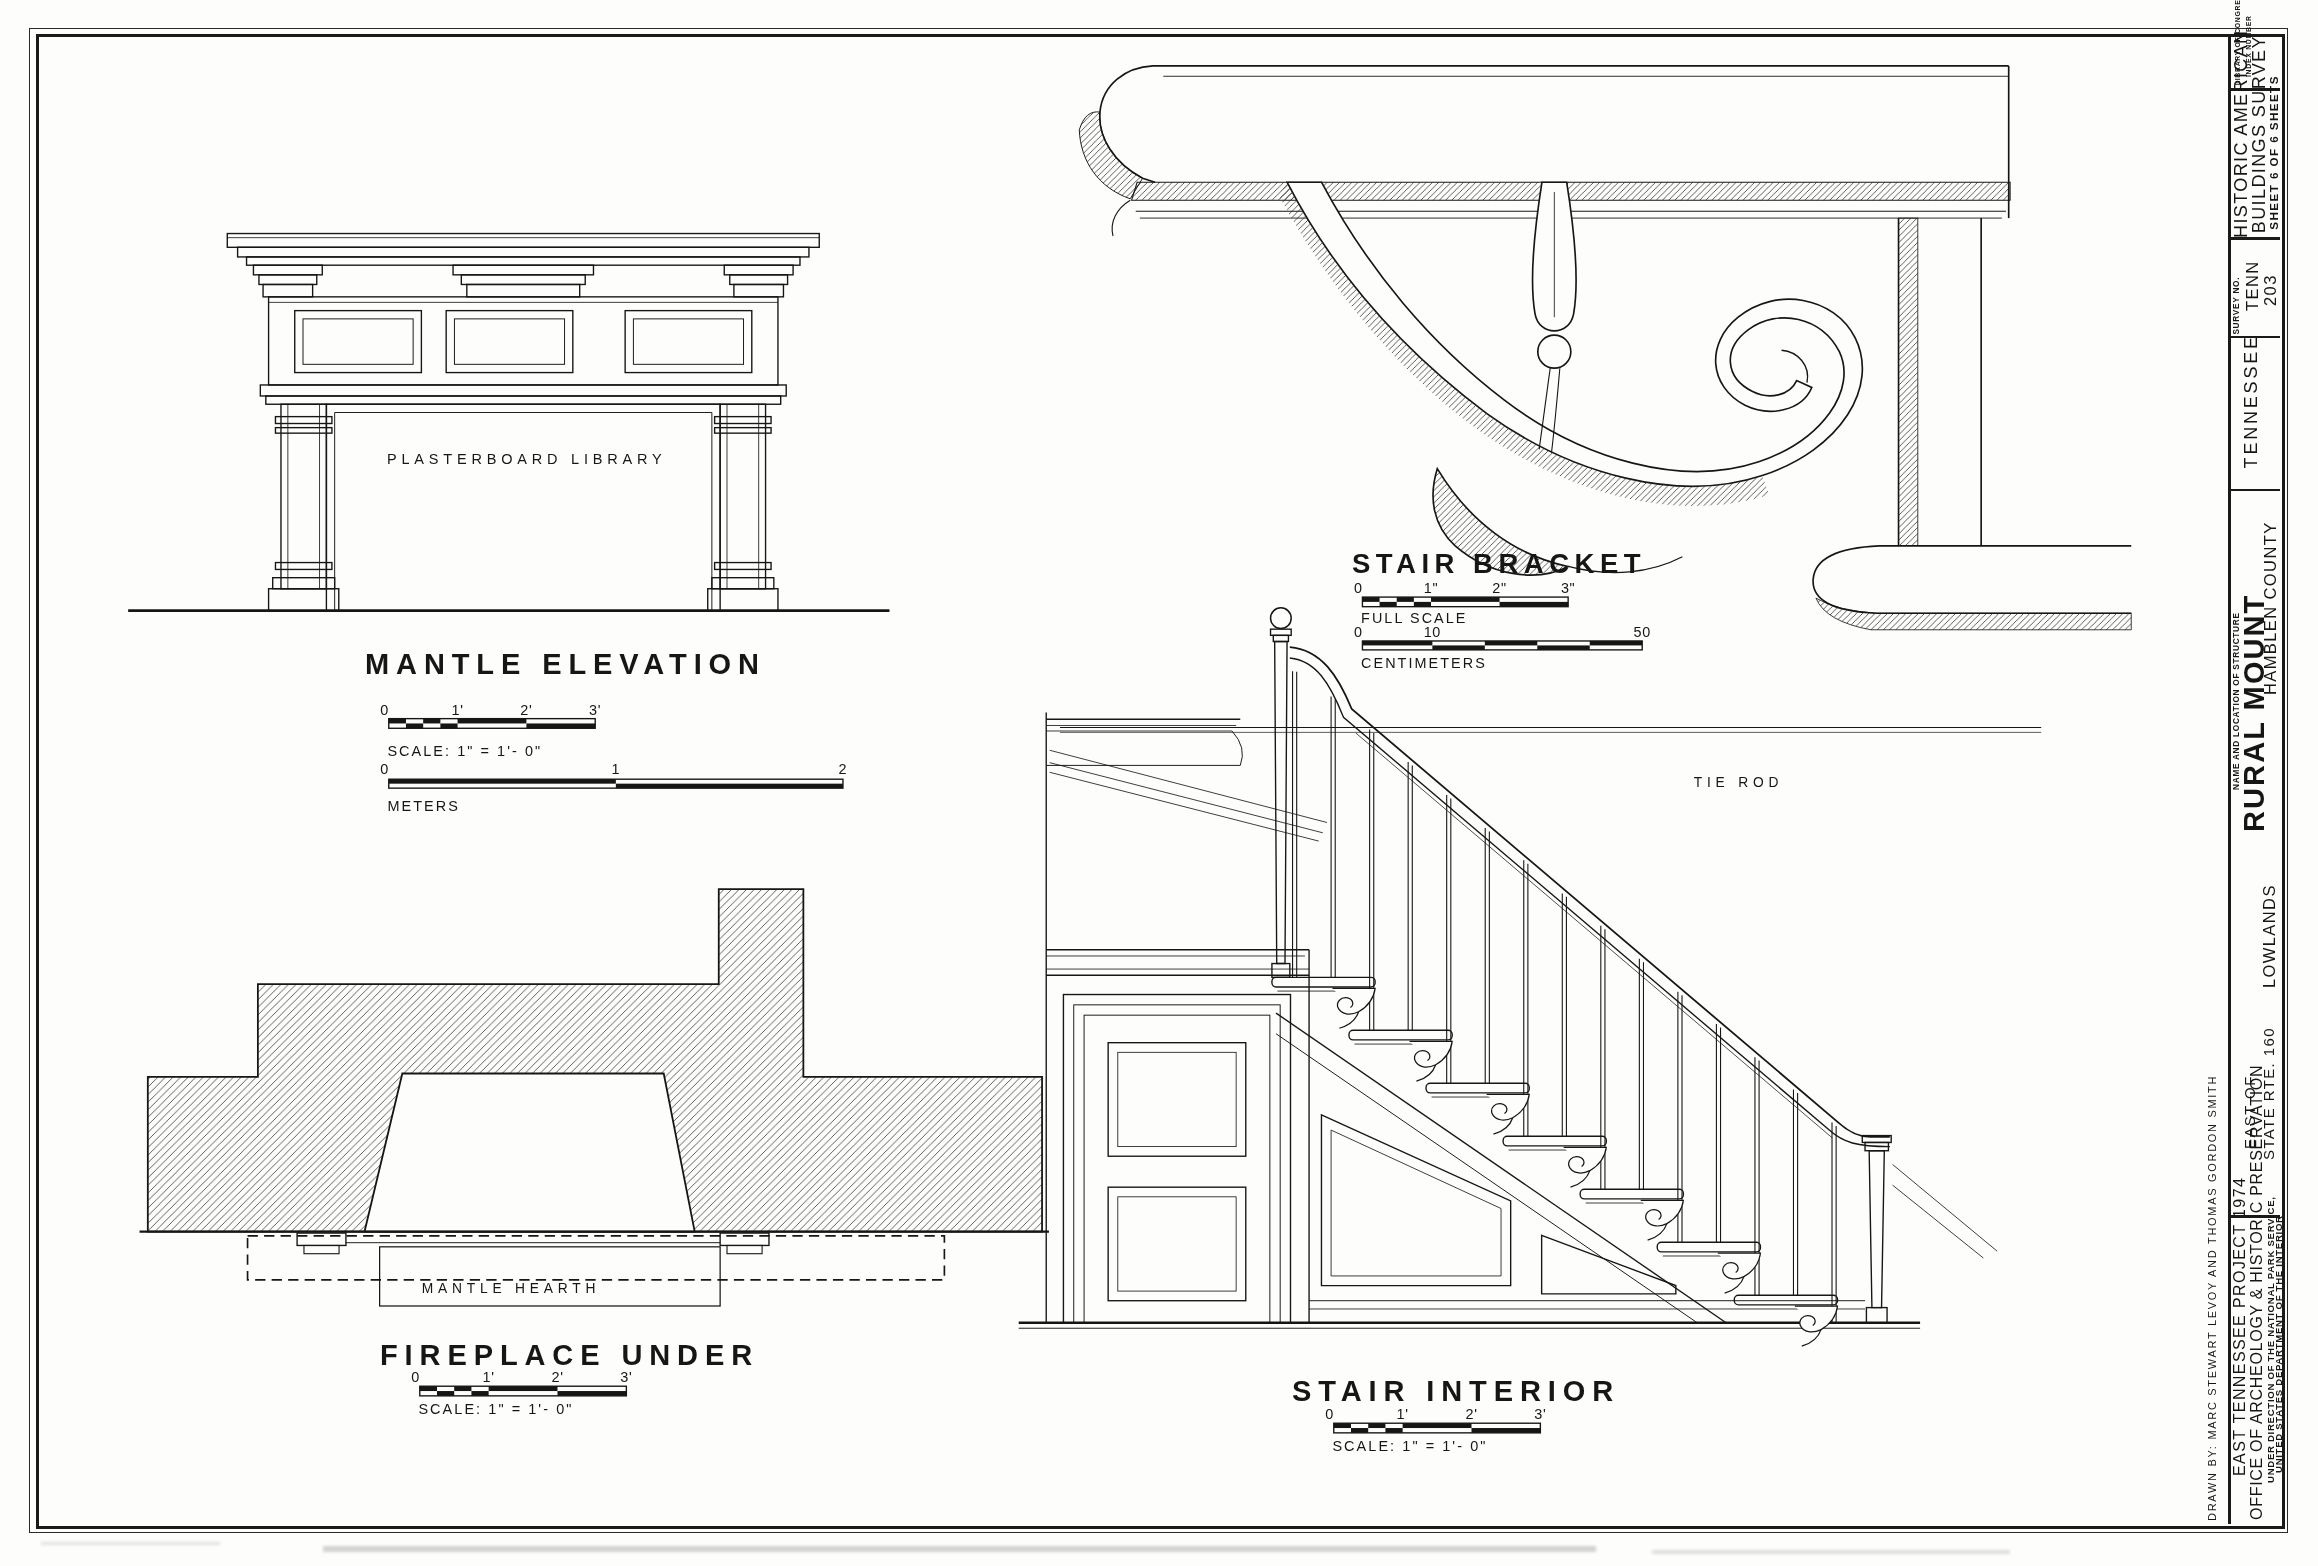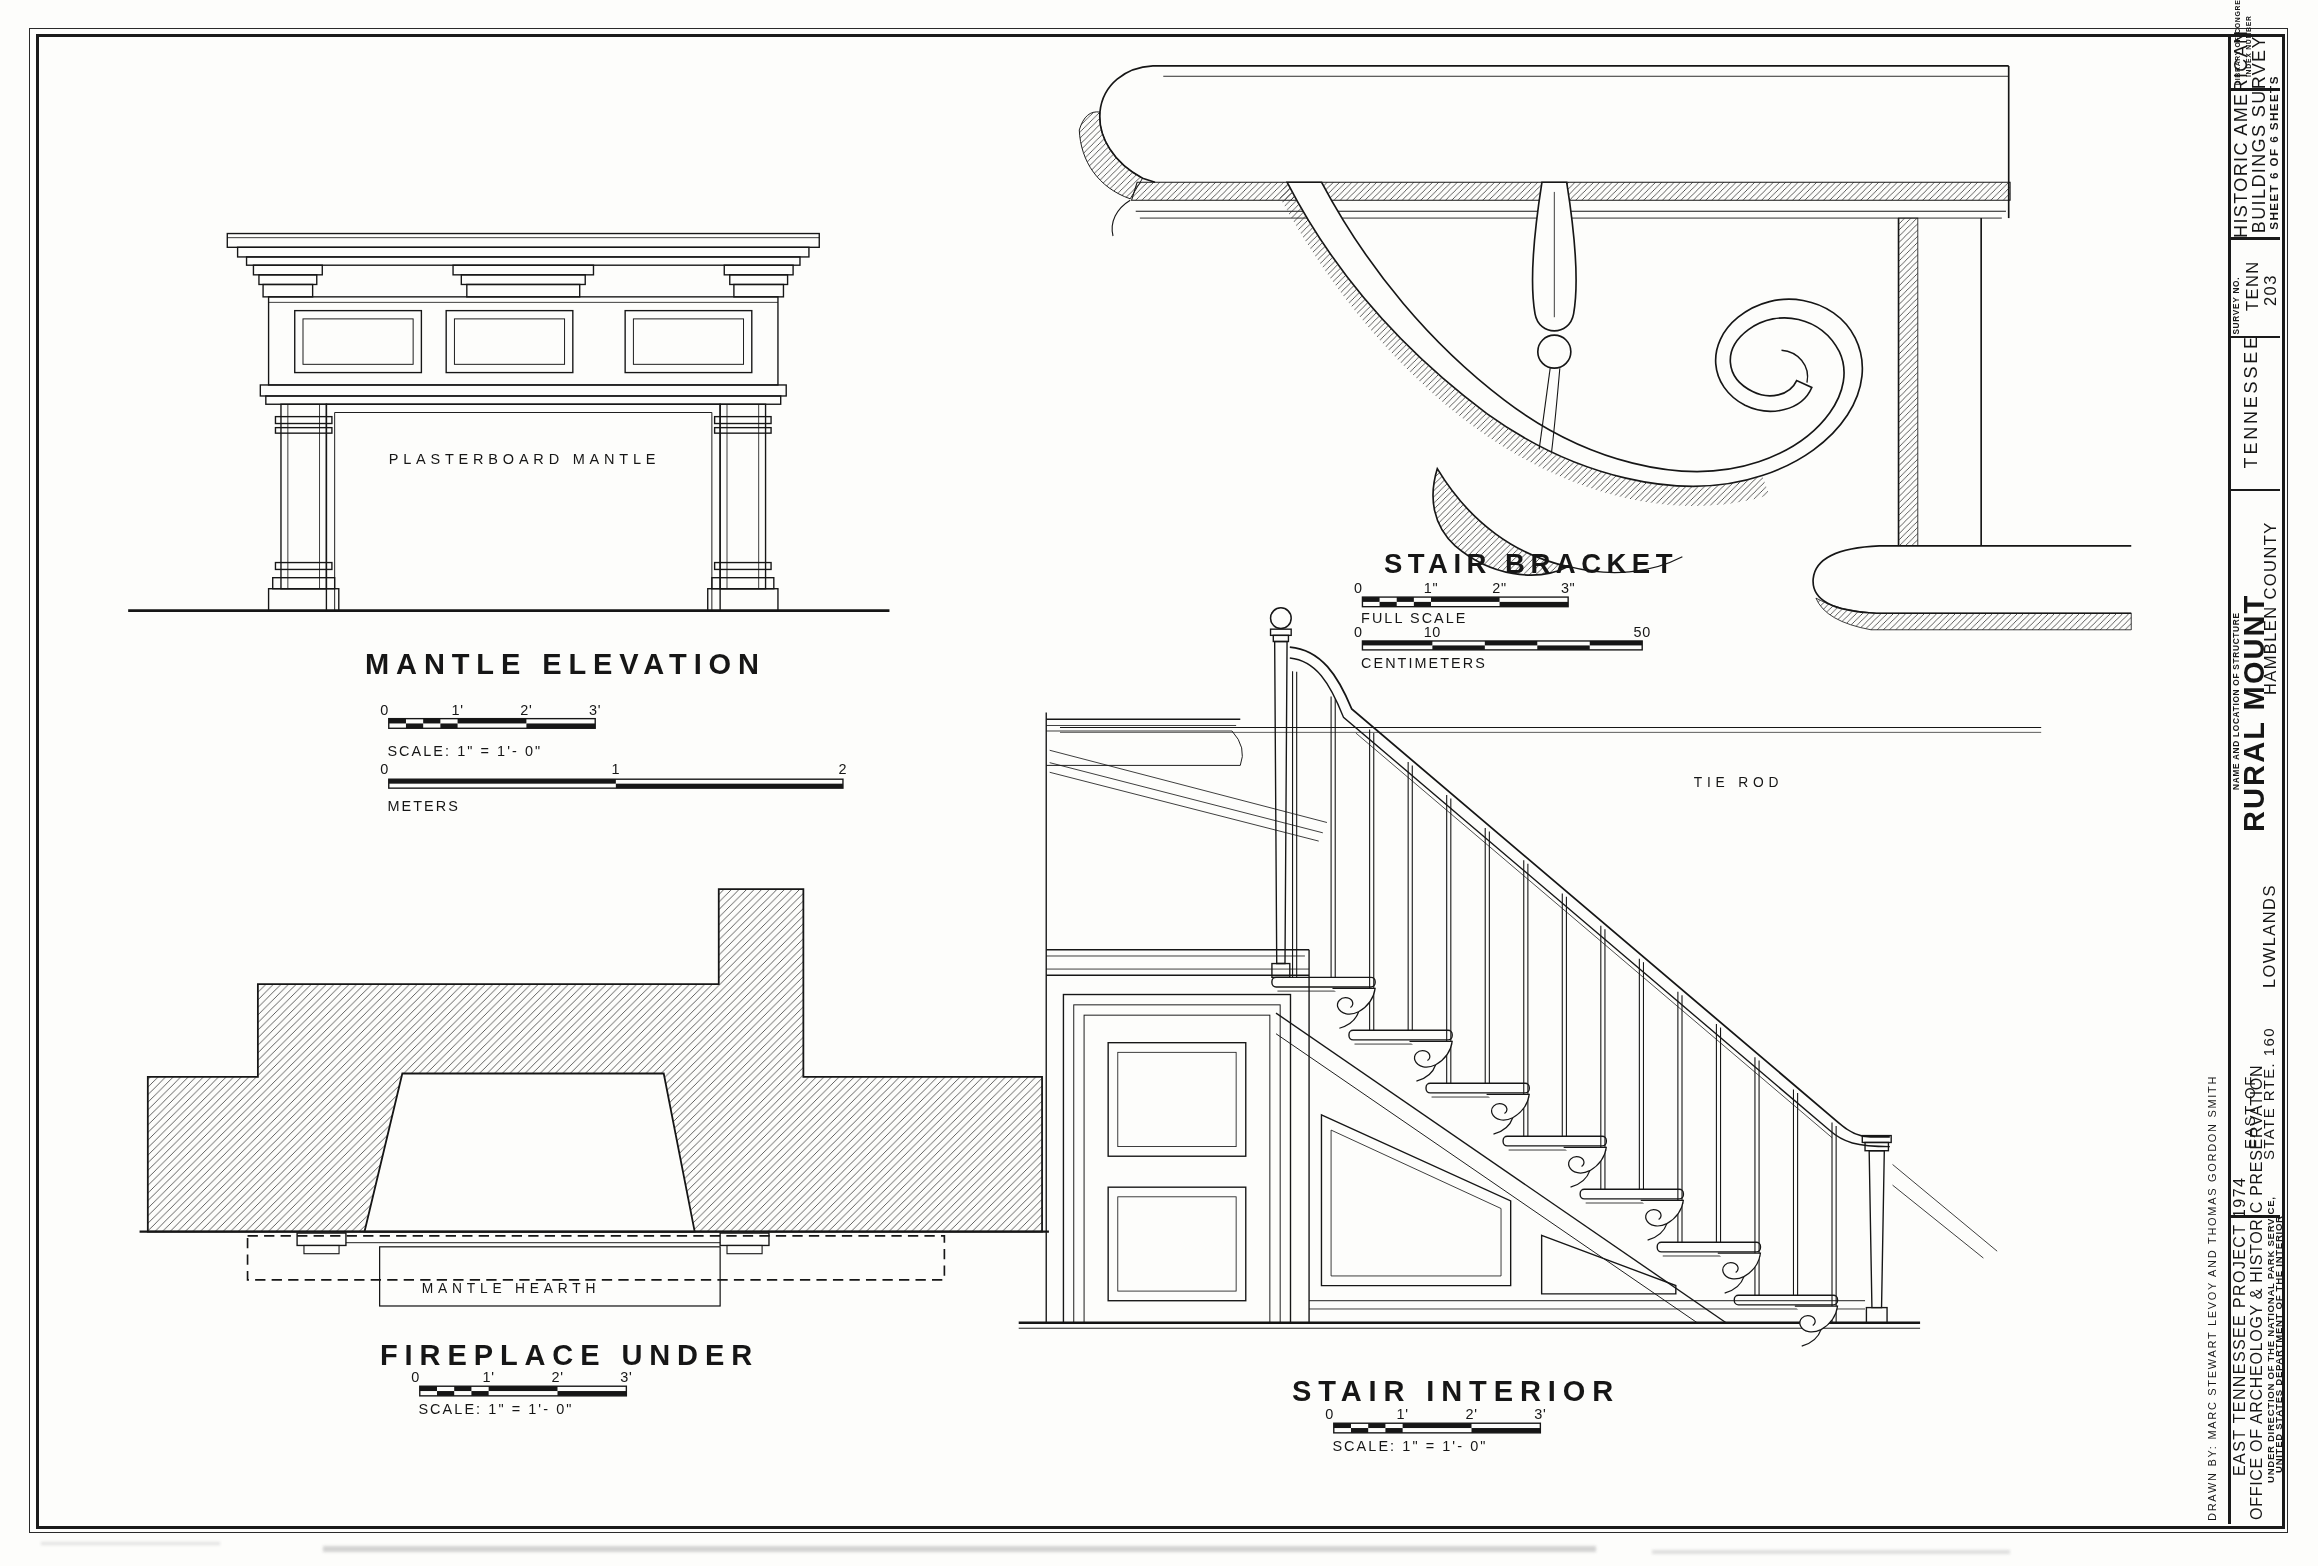--- a/index.html
+++ b/index.html
@@ -15,21 +15,21 @@
   .divider{left:2229px;width:51px;height:2.1px;background:#1a1a1a;}
   .divider.thick{height:3.4px;}
   .rot{position:absolute;transform-origin:0 0;}
   .rot > span{position:absolute;white-space:nowrap;display:block;}
   .tb-sm{font-size:8.3px;letter-spacing:0.7px;font-weight:700;}
   .tb-md{font-size:16.5px;letter-spacing:1.4px;}
   .tb-lg{font-size:18px;letter-spacing:1.4px;}
   .tb-xl{font-size:29px;letter-spacing:2.1px;font-weight:700;}
   
   .dtitle{font-size:29px;letter-spacing:6.9px;font-weight:700;text-align:center;white-space:nowrap;}
-  .dtitle.leftal{text-align:center;}
+  .dtitle.leftal{text-align:left;}
   .dlabel{font-size:14.5px;letter-spacing:4.8px;font-weight:400;text-align:center;white-space:nowrap;}
   svg{display:block;overflow:visible;}
   svg text{font-family:"Liberation Sans",sans-serif;fill:var(--ink);}
   .tick{font-size:21px;letter-spacing:1px;}
   .scap{font-size:21px;letter-spacing:3px;}
 </style>
 </head>
 <body>
 
 <div class="sheet">
@@ -84,21 +84,21 @@
       <rect x="858" y="306" width="82" height="10"></rect>
         <rect x="858" y="322" width="82" height="8"></rect>
       <rect x="858" y="518" width="82" height="10"></rect>
       <rect x="854" y="540" width="90" height="16"></rect>
         <rect x="848" y="556" width="102" height="32"></rect>
 
       <polyline points="294,588 294,288 866,288 866,588"></polyline>
       <polyline points="306,588 306,300 854,300 854,588" stroke-width="1.4"></polyline>
     </g>
   </svg>
-  <div class="abs dlabel" style="left:387px;top:451px;width:275px;">PLASTERBOARD MANTLE</div>
+  <div class="abs dlabel" style="left:387px;top:451px;width:275px;">PLASTERBOARD LIBRARY</div>
 
   <div class="abs dtitle" style="left:365px;top:648px;width:303px;">MANTLE ELEVATION</div>
 
   <svg class="abs" style="left:375px;top:702px" width="523" height="131" viewBox="0 0 760 190">
     <text class="tick" x="14" y="18" text-anchor="middle">0</text>
     <text class="tick" x="120" y="18" text-anchor="middle">1'</text>
     <text class="tick" x="220" y="18" text-anchor="middle">2'</text>
     <text class="tick" x="320" y="18" text-anchor="middle">3'</text>
     <g transform="translate(20,24)">
       <rect x="0" y="0" width="25" height="7" fill="#161616"></rect>

